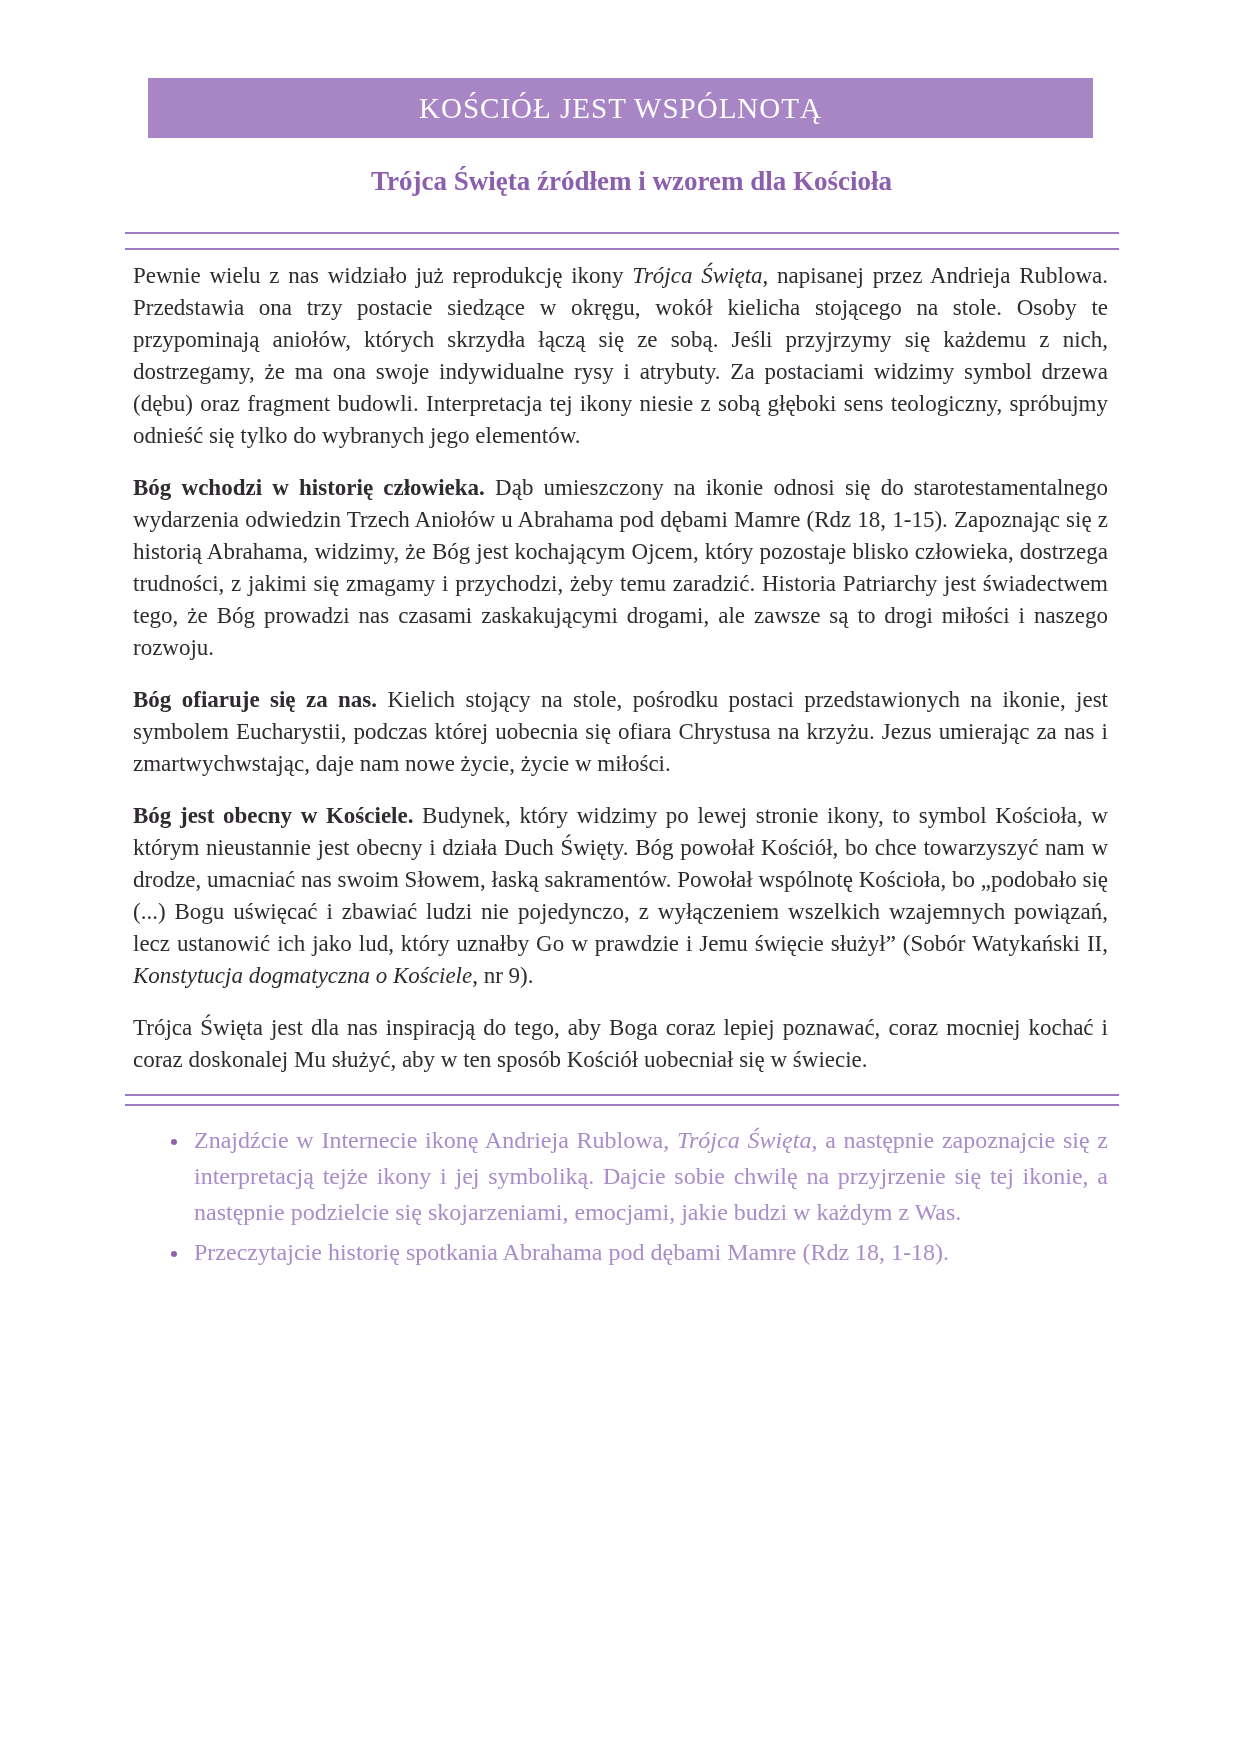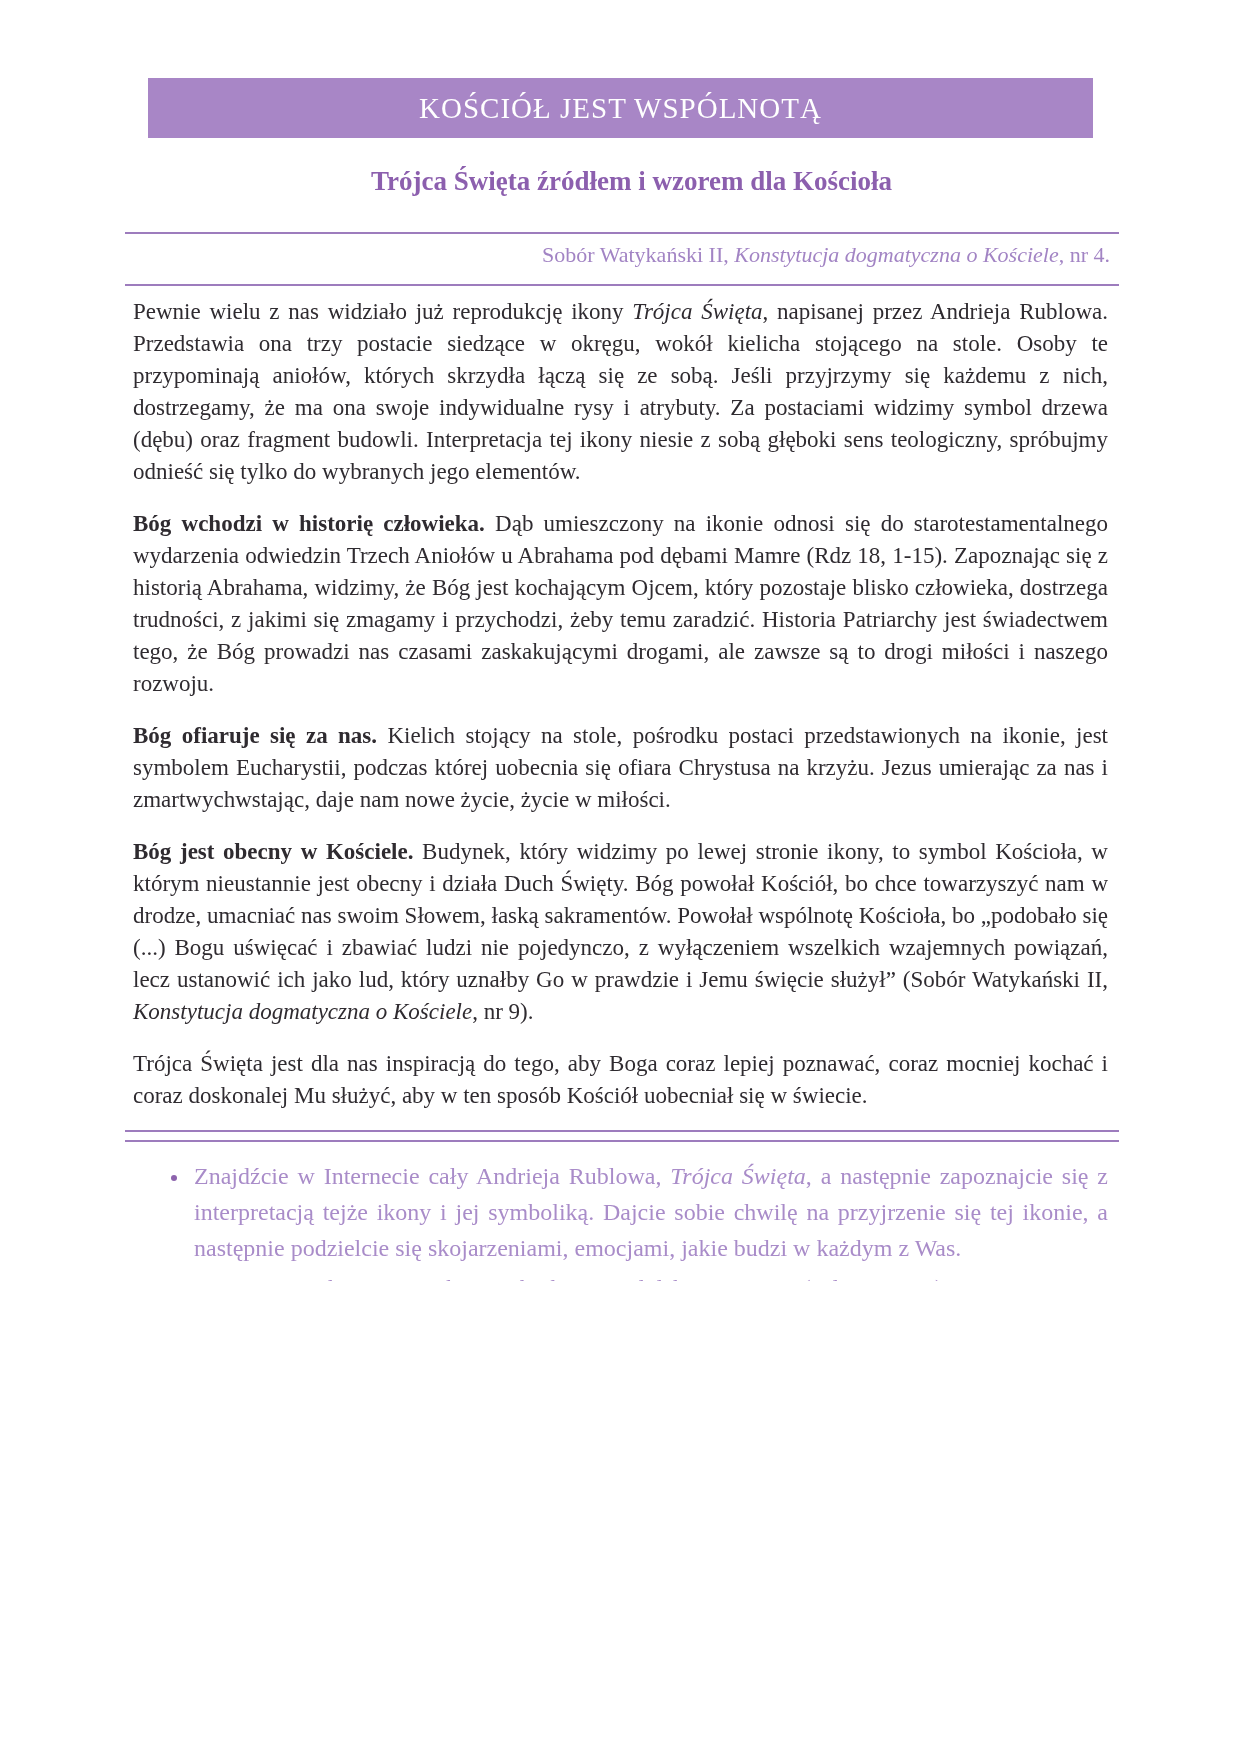--- a/index.html
+++ b/index.html
@@ -131,39 +131,38 @@
 
   <header class="banner">
     <span>KOŚCIÓŁ JEST WSPÓLNOTĄ</span>
   </header>
 
   <h1 class="title">Trójca Święta źródłem i wzorem dla Kościoła</h1>
 
   <hr class="rule rule-1">
 
 
-  <div class="attribution"><span>Sobór Watykański II, </span><em>Konstytucja dogmatyczna o Kościele</em><span>, nr 4.</span></div>
 
   <hr class="rule rule-2">
 
   <section class="body-text">
       <p><span>Pewnie wielu z nas widziało już reprodukcję ikony </span><em>Trójca Święta</em><span>, napisanej przez Andrieja Rublowa. Przedstawia ona trzy postacie siedzące w okręgu, wokół kielicha stojącego na stole. Osoby te przypominają aniołów, których skrzydła łączą się ze sobą. Jeśli przyjrzymy się każdemu z nich, dostrzegamy, że ma ona swoje indywidualne rysy i atrybuty. Za postaciami widzimy symbol drzewa (dębu) oraz fragment budowli. Interpretacja tej ikony niesie z sobą głęboki sens teologiczny, spróbujmy odnieść się tylko do wybranych jego elementów.</span></p>
       <p><strong>Bóg wchodzi w historię człowieka.</strong><span> Dąb umieszczony na ikonie odnosi się do starotestamentalnego wydarzenia odwiedzin Trzech Aniołów u Abrahama pod dębami Mamre (Rdz 18, 1-15). Zapoznając się z historią Abrahama, widzimy, że Bóg jest kochającym Ojcem, który pozostaje blisko człowieka, dostrzega trudności, z jakimi się zmagamy i przychodzi, żeby temu zaradzić. Historia Patriarchy jest świadectwem tego, że Bóg prowadzi nas czasami zaskakującymi drogami, ale zawsze są to drogi miłości i naszego rozwoju.</span></p>
       <p><strong>Bóg ofiaruje się za nas.</strong><span> Kielich stojący na stole, pośrodku postaci przedstawionych na ikonie, jest symbolem Eucharystii, podczas której uobecnia się ofiara Chrystusa na krzyżu. Jezus umierając za nas i zmartwychwstając, daje nam nowe życie, życie w miłości.</span></p>
       <p><strong>Bóg jest obecny w Kościele.</strong><span> Budynek, który widzimy po lewej stronie ikony, to symbol Kościoła, w którym nieustannie jest obecny i działa Duch Święty. Bóg powołał Kościół, bo chce towarzyszyć nam w drodze, umacniać nas swoim Słowem, łaską sakramentów. Powołał wspólnotę Kościoła, bo „podobało się (...) Bogu uświęcać i zbawiać ludzi nie pojedynczo, z wyłączeniem wszelkich wzajemnych powiązań, lecz ustanowić ich jako lud, który uznałby Go w prawdzie i Jemu święcie służył” (Sobór Watykański II, </span><em>Konstytucja dogmatyczna o Kościele</em><span>, nr 9).</span></p>
       <p><span>Trójca Święta jest dla nas inspiracją do tego, aby Boga coraz lepiej poznawać, coraz mocniej kochać i coraz doskonalej Mu służyć, aby w ten sposób Kościół uobecniał się w świecie.</span></p>
     </section>
 
   <hr class="rule rule-3">
 
 
   <hr class="rule rule-4">
 
   <ul class="task-list">
-      <li><span>Znajdźcie w Internecie cały Andrieja Rublowa, </span><em>Trójca Święta</em><span>, a następnie zapoznajcie się z interpretacją tejże ikony i jej symboliką. Dajcie sobie chwilę na przyjrzenie się tej ikonie, a następnie podzielcie się skojarzeniami, emocjami, jakie budzi w każdym z Was.</span></li>
+      <li><span>Znajdźcie w Internecie ikonę Andrieja Rublowa, </span><em>Trójca Święta</em><span>, a następnie zapoznajcie się z interpretacją tejże ikony i jej symboliką. Dajcie sobie chwilę na przyjrzenie się tej ikonie, a następnie podzielcie się skojarzeniami, emocjami, jakie budzi w każdym z Was.</span></li>
       <li><span>Przeczytajcie historię spotkania Abrahama pod dębami Mamre (Rdz 18, 1-18).</span></li>
     </ul>
 
   <div class="footer-bar">
     <span class="seam"></span>
   </div>
 
   <div class="date">10 GRUDNIA 2023 R.</div>
 
 </div>

